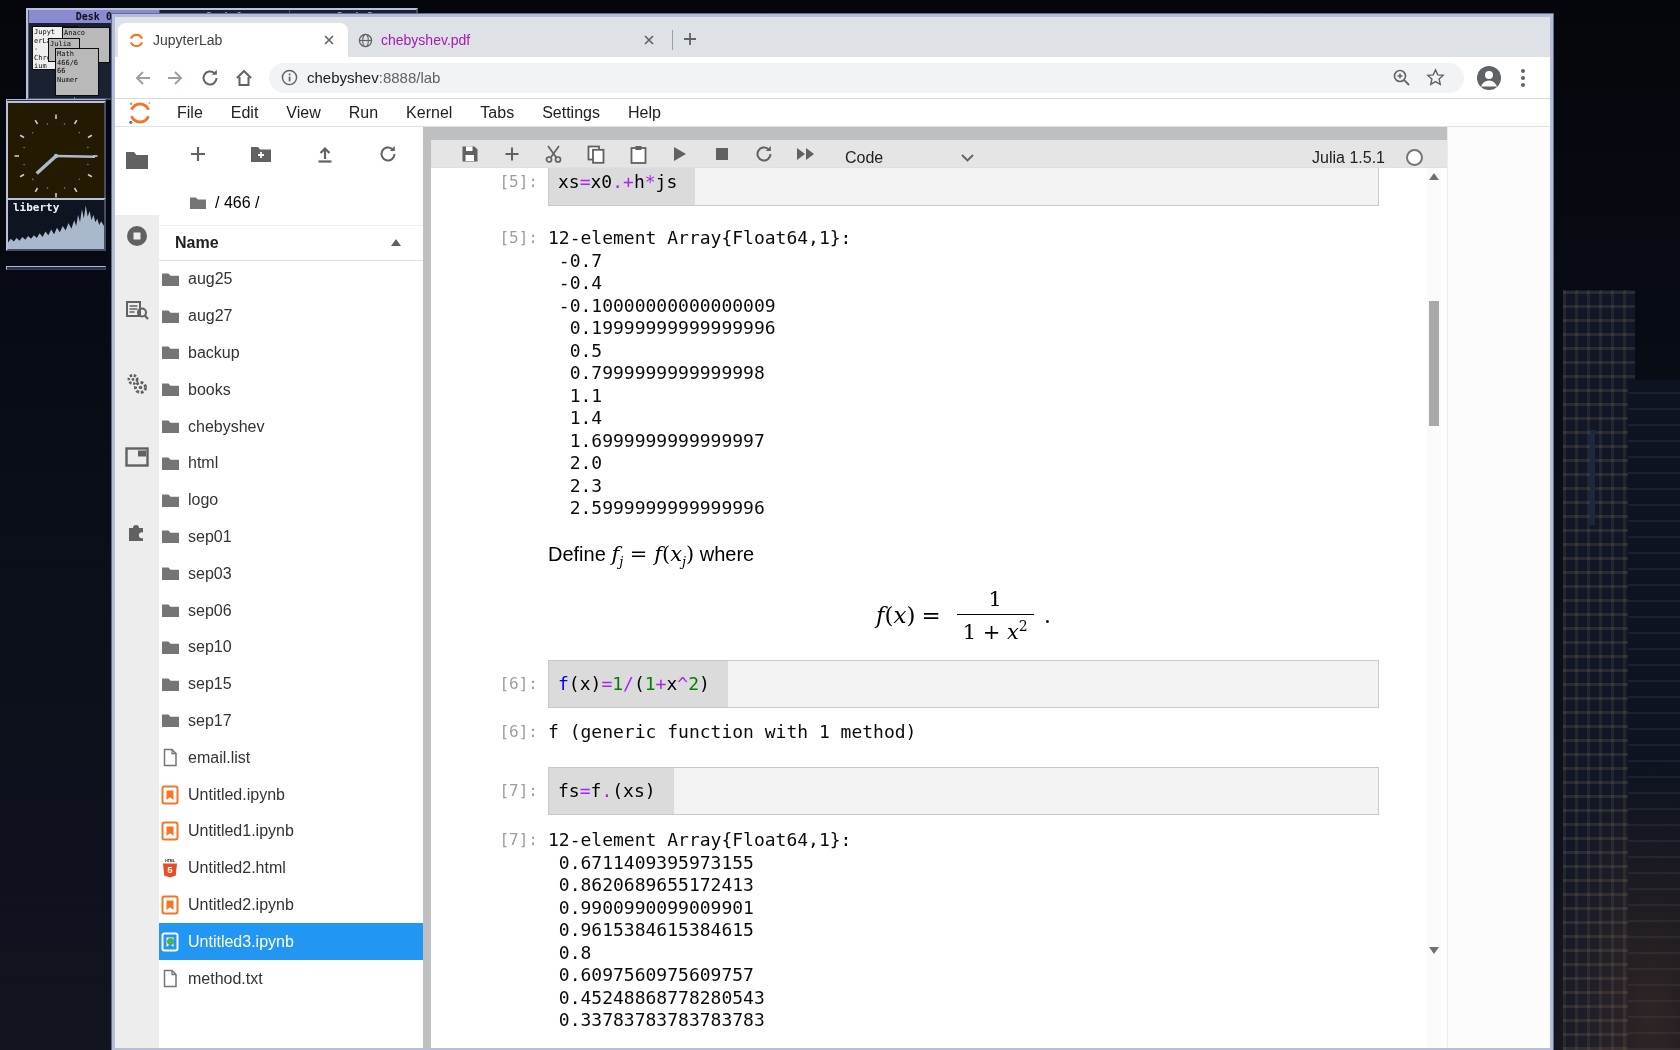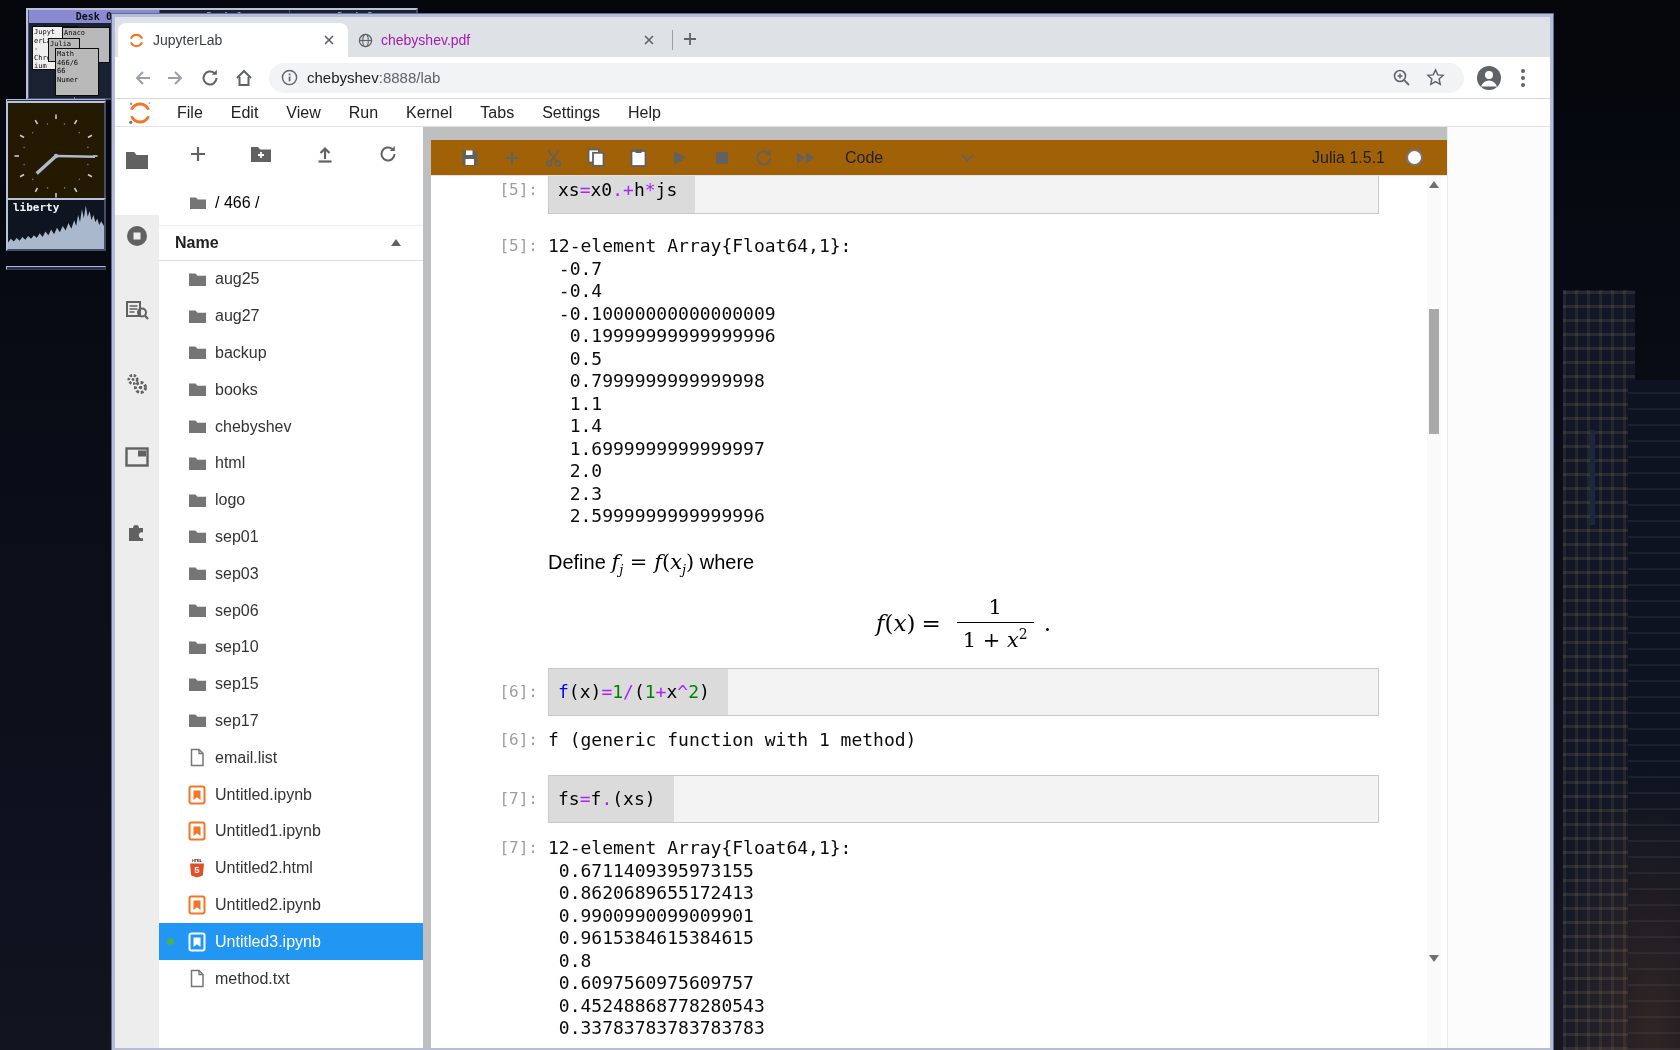--- a/index.html
+++ b/index.html
@@ -64,31 +64,31 @@
   
   #filepanel { width:264px; background:#fff; flex:none; display:flex; flex-direction:column; position:relative; }
   #fb-actions { height:53px; display:flex; align-items:center; justify-content:space-between; padding:0 20px 0 24px; }
   .fbbtn { width:30px; height:30px; display:flex; align-items:center; justify-content:center; }
   #fb-crumb { height:46px; display:flex; align-items:center; padding-left:30px; border-bottom:1px solid #eee; font-size:16px; color:#000000; }
   #fb-crumb span { margin-left:8px; }
   #fb-namehd { height:35px; display:flex; align-items:center; padding-left:16px; border-bottom:1px solid #e0e0e0; position:relative; }
   #fb-namehd .nm { font-weight:bold; font-size:16px; color:#212121; }
   #sortcaret { position:absolute; right:22px; top:13px; }
   #filelist { flex:1; overflow:hidden; }
-  .frow { height:36.8px; display:flex; align-items:center; padding-left:27px; position:relative; }
+  .frow { height:36.8px; display:flex; align-items:center; position:relative; }
   .frow .fic { width:22px; display:flex; justify-content:center; margin-right:7px; flex:none; }
   .frow .fname { font-size:16px; color:#333; white-space:nowrap; }
   .frow.sel { background:#2196f3; }
   .frow.sel .fname { color:#fff; }
   .rundot { position:absolute; left:8px; top:15px; width:7px; height:7px; border-radius:50%; background:#4caf50; }
   
   #divider { width:8px; background:#bdbfc1; flex:none; }
   #nbwidget { width:1016px; flex:none; display:flex; flex-direction:column; min-height:0; }
   #nbstrip { height:13px; background:#bdbfc1; }
-  #nbtoolbar { height:36px; background:#a16207; border-bottom:1px solid #e0e0e0; display:flex; align-items:center; padding-left:18px; position:relative; }
+  #nbtoolbar { height:28px; background:#e5e5e5; border-bottom:1px solid #e0e0e0; display:flex; align-items:flex-end; padding-left:18px; position:relative; }
   .tbtn { width:28px; height:26px; display:flex; align-items:center; justify-content:center; margin:0 7px; }
   #celltype { margin-left:18px; font-size:16px; color:#212121; display:flex; align-items:center; }
   #celltype svg { margin-left:78px; }
   #kernelname { position:absolute; right:62px; font-size:16px; color:#212121; }
   #kstatus { position:absolute; right:24px; top:9px; width:17px; height:17px; border:2px solid #757575; border-radius:50%; background:#fff; }
   #nbscroll { flex:1; background:#fff; position:relative; overflow:hidden; }
   #cells { position:absolute; left:0; top:0; right:34px; }
   .nbrow { display:flex; }
   .prompt { width:117px; flex:none; text-align:right; padding-right:10px; font:16px/22px "DejaVu Sans Mono", monospace; color:#9e9e9e; padding-top:13px; }
   .nbrow.outrow .prompt { padding-top:0; }

